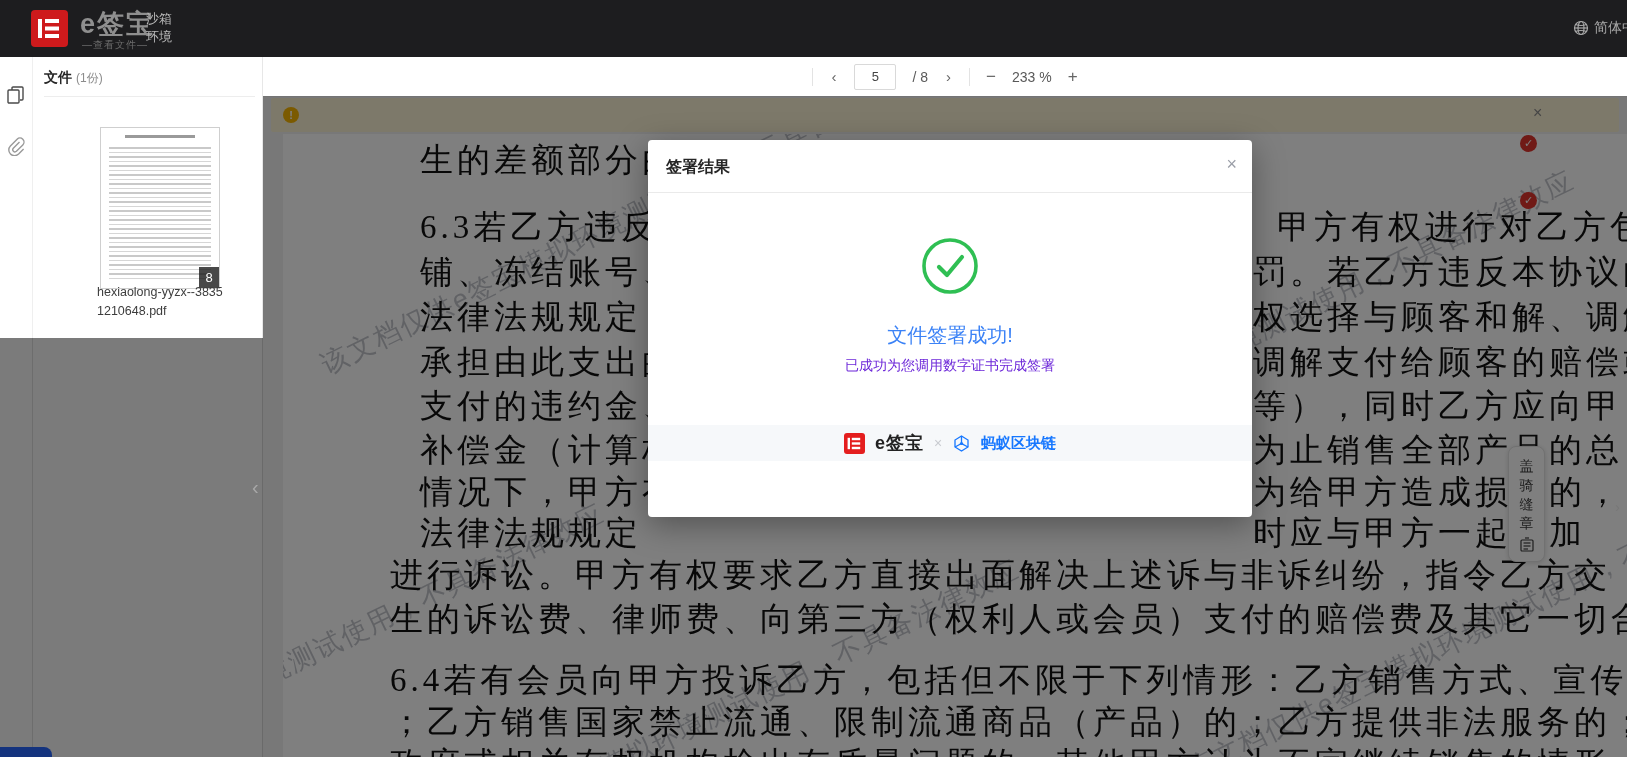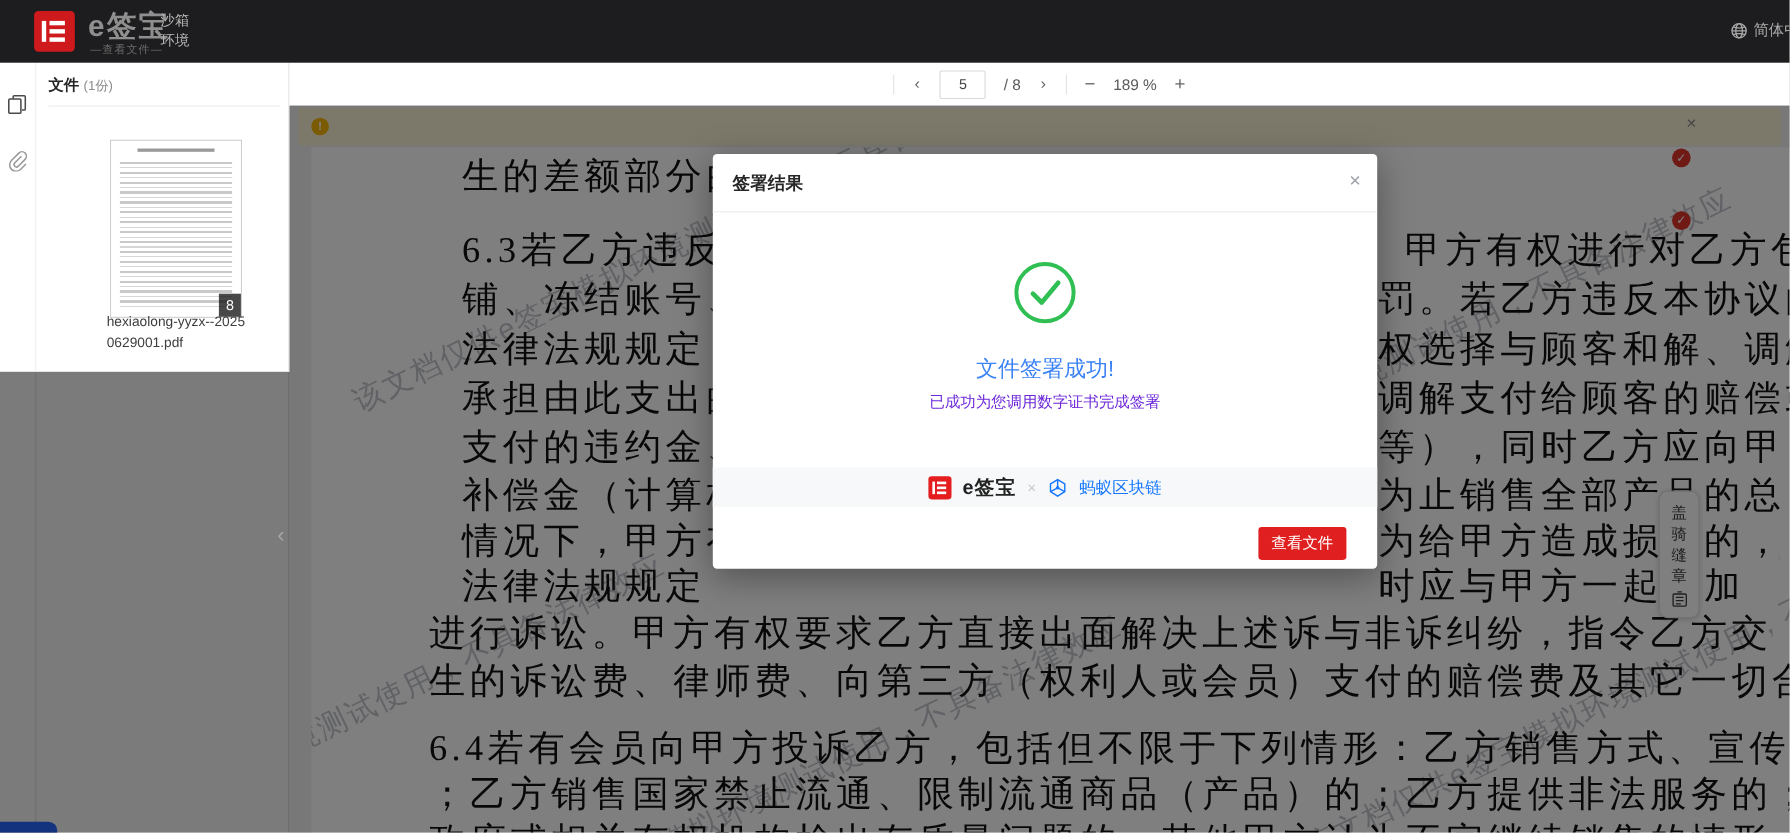--- a/index.html
+++ b/index.html
@@ -72,21 +72,21 @@
   .m-close{position:absolute;right:15px;top:15px;font-size:18px;color:#9B9FA8;cursor:pointer;line-height:1;}
   .m-check{position:absolute;left:273px;top:97px;}
   .m-status{position:absolute;left:0;top:182px;width:100%;text-align:center;font-size:20px;color:#3b82f6;}
   .m-desc{position:absolute;left:0;top:217px;width:100%;text-align:center;font-size:14px;color:#6d28d9;}
   .m-band{position:absolute;left:0;top:285px;width:100%;height:36px;background:#F6F8FA;
           display:flex;align-items:center;justify-content:center;gap:10px;}
   .b-logo{width:21px;height:21px;background:#E41E1E;border-radius:3px;position:relative;flex:none;}
   .b-logo svg{position:absolute;left:3px;top:3px;}
   .b-brand{font-size:18px;font-weight:bold;color:#222;letter-spacing:1px;}
   .b-cross{font-size:14px;color:#C8CBD0;}
-  .b-chain{font-size:15px;font-weight:normal;color:#1677FF;}
+  .b-chain{font-size:15px;font-weight:bold;color:#1677FF;}
   .m-foot{position:absolute;left:0;top:321px;width:100%;height:56px;}
   .view-btn{position:absolute;right:28px;top:18px;width:80px;height:30px;background:#E02020;color:#fff;border:none;
             border-radius:3px;font-size:14px;cursor:pointer;font-family:inherit;}
 </style>
 </head>
 <body>
 
 <div class="header">
   <div class="logo-sq">
     <svg width="25" height="25" viewBox="0 0 25 25">
@@ -114,21 +114,21 @@
 </div>
 
 <div class="toolbar">
   <div class="tb-div"></div>
   <span class="tb-btn">‹</span>
   <input class="page-input" value="5" style="">
   <span>/ 8</span>
   <span class="tb-btn">›</span>
   <div class="tb-div"></div>
   <span class="zoom-op">−</span>
-  <span>189 %</span>
+  <span>233 %</span>
   <span class="zoom-op">+</span>
 </div>
 
 <div class="left-base">
   <div class="v1"></div>
     <div class="v2"></div>
 </div>
 
 <div class="viewer">
   <div class="banner">
@@ -203,21 +203,21 @@
   </svg>
   <div class="files-head">
     <b>文件</b><span class="files-count">(1份)</span>
   </div>
   <div class="files-hr"></div>
   <div class="thumb">
     <div class="t-head"></div>
     <div class="t-body"></div>
     <div class="t-badge">8</div>
   </div>
-  <div class="fname">hexiaolong-yyzx--20250629001.pdf</div>
+  <div class="fname">hexiaolong-yyzx--38351210648.pdf</div>
 </div>
 
 <span class="collapse">‹</span>
 <div class="corner-btn"></div>
 
 <div class="modal">
   <div class="m-head">
     <span class="m-title">签署结果</span>
     <span class="m-close">×</span>
   </div>
@@ -238,16 +238,13 @@
     </div>
     <span class="b-brand">e签宝</span>
     <span class="b-cross">×</span>
     <svg width="19" height="19" viewBox="0 0 19 19" fill="none" stroke="#1677FF" stroke-width="1.3">
       <path d="M9.5 2 L16 6 V13 L9.5 17 L3 13 V6 Z"></path>
       <path d="M9.5 2 V9.5 L16 13 M9.5 9.5 L3 13"></path>
       <circle cx="9.5" cy="9.5" r="1.6" fill="#1677FF" stroke="none"></circle>
     </svg>
     <span class="b-chain">蚂蚁区块链</span>
   </div>
-  <div class="m-foot">
-    <button class="view-btn">查看文件</button>
-  </div>
 </div>
 
 </body></html>

